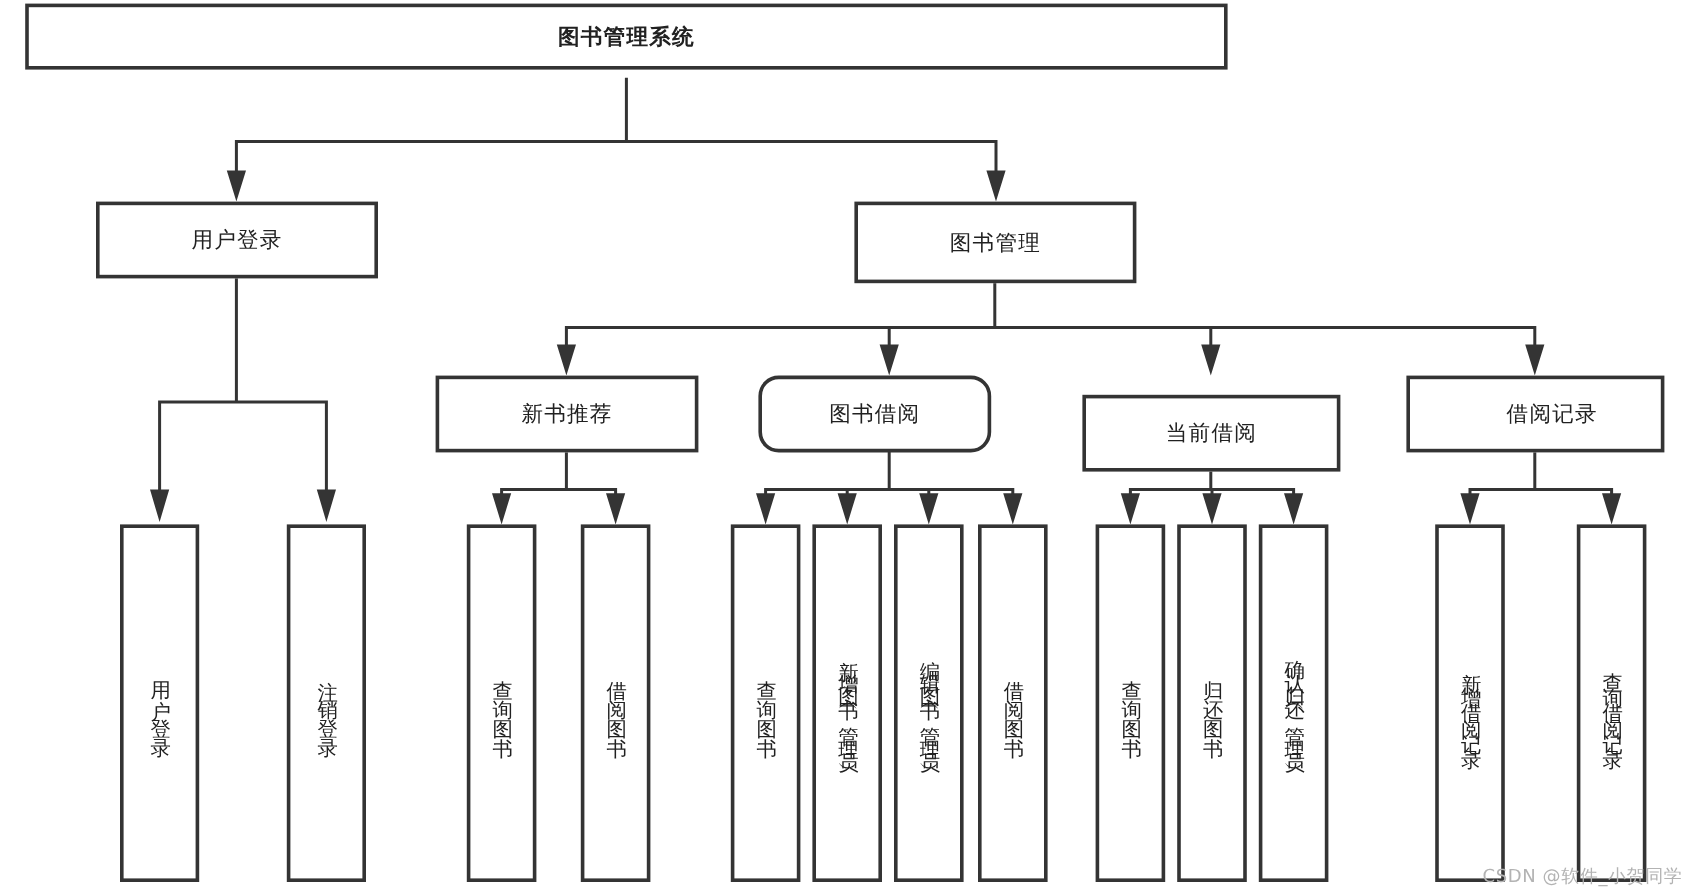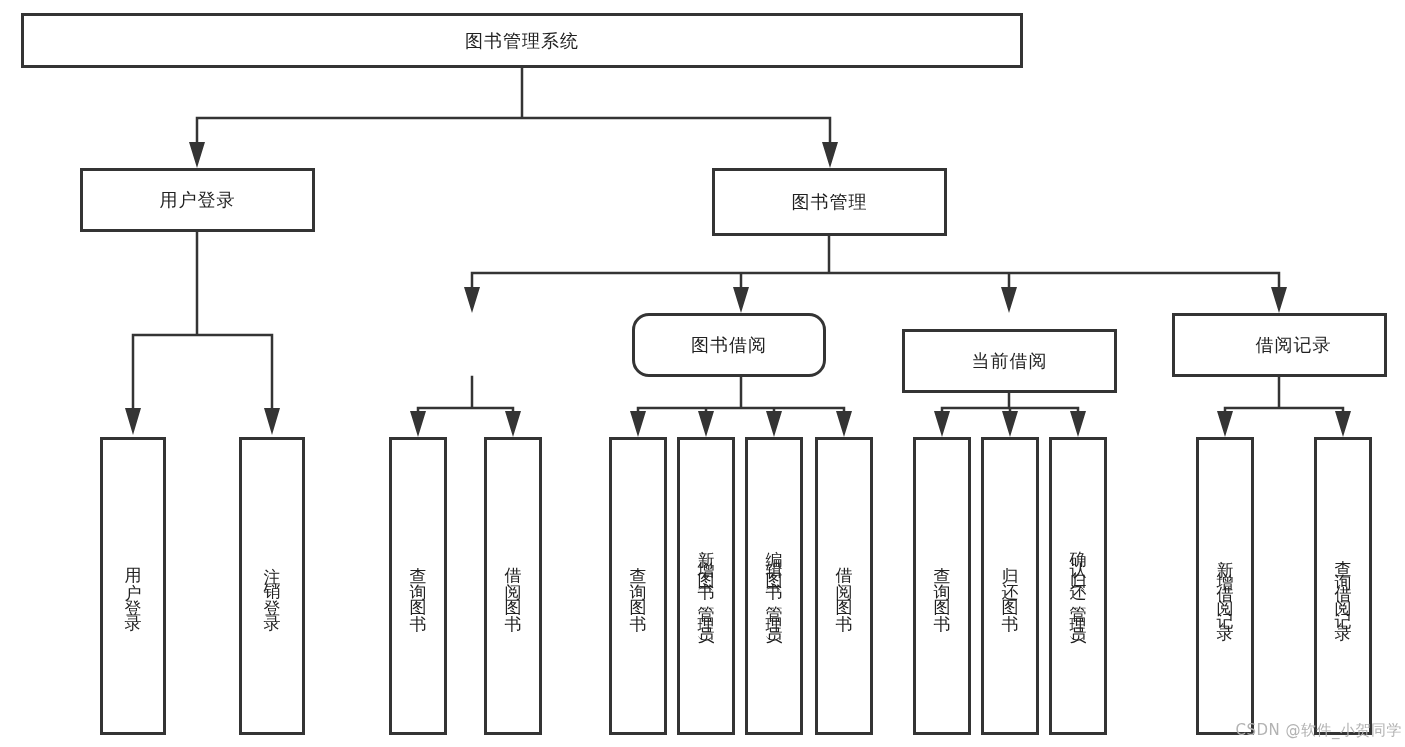--- a/index.html
+++ b/index.html
@@ -111,25 +111,26 @@
       M766,411 L782,411 L774,437 Z
       M836,411 L852,411 L844,437 Z
       M934,411 L950,411 L942,437 Z
       M1002,411 L1018,411 L1010,437 Z
       M1070,411 L1086,411 L1078,437 Z
       M1217,411 L1233,411 L1225,437 Z
       M1335,411 L1351,411 L1343,437 Z
     "></path>
   </svg>
 
-  <div class="box" style="left:21px; top:13px; width:1002px; height:55px;">图书管理系统</div>
+  <div class="box" style="left:21px; top:3px; width:1002px; height:55px;font-weight:bold;">图书管理系统</div>
 
   <div class="box" style="left:80px; top:168px; width:235px; height:64px;">用户登录</div>
   <div class="box" style="left:712px; top:168px; width:235px; height:68px;">图书管理</div>
 
+  <div class="box" style="left:363px; top:313px; width:219px; height:64px;">新书推荐</div>
   <div class="box" style="left:632px; top:313px; width:194px; height:64px;border-radius:17px;">图书借阅</div>
   <div class="box" style="left:902px; top:329px; width:215px; height:64px;">当前借阅</div>
   <div class="box" style="left:1172px; top:313px; width:215px; height:64px;padding-left:28px;">借阅记录</div>
 
   <div class="leaf" style="left:100px; width:66px;">
     <span class="vtext ls4">用户登录</span>
   </div>
   <div class="leaf" style="left:239px; width:66px;">
     <span class="vtext ls4">注销登录</span>
   </div>

